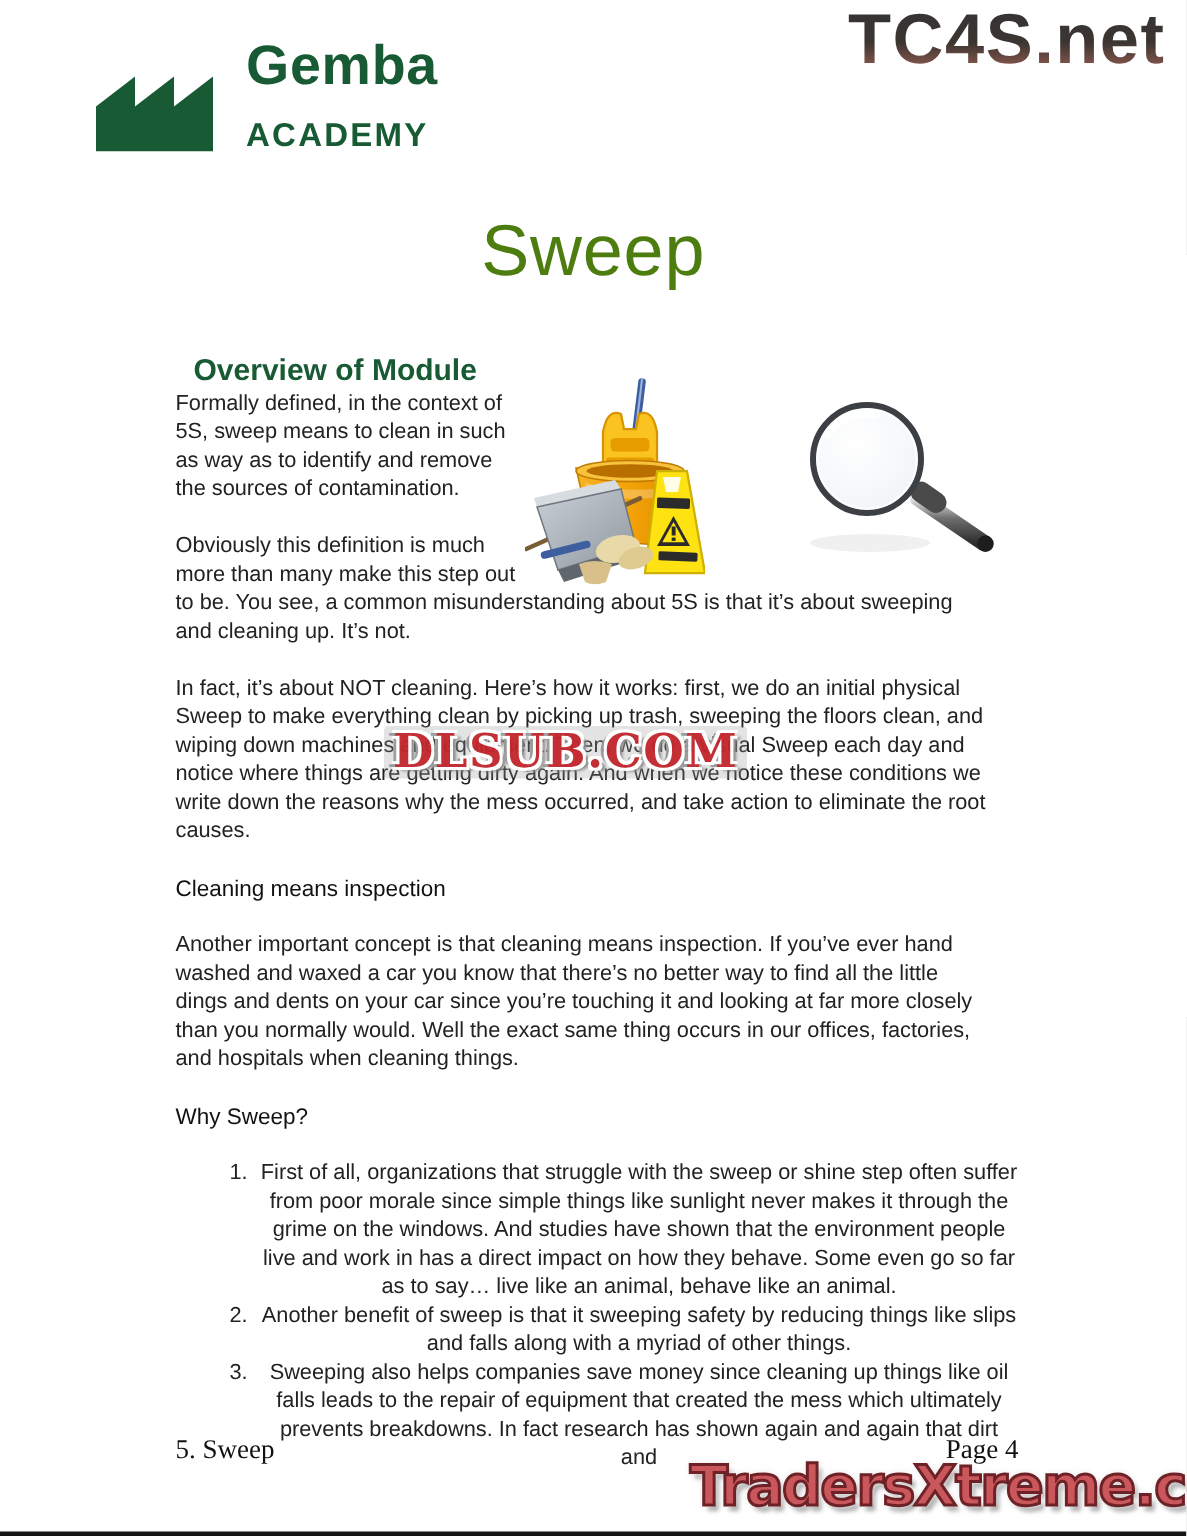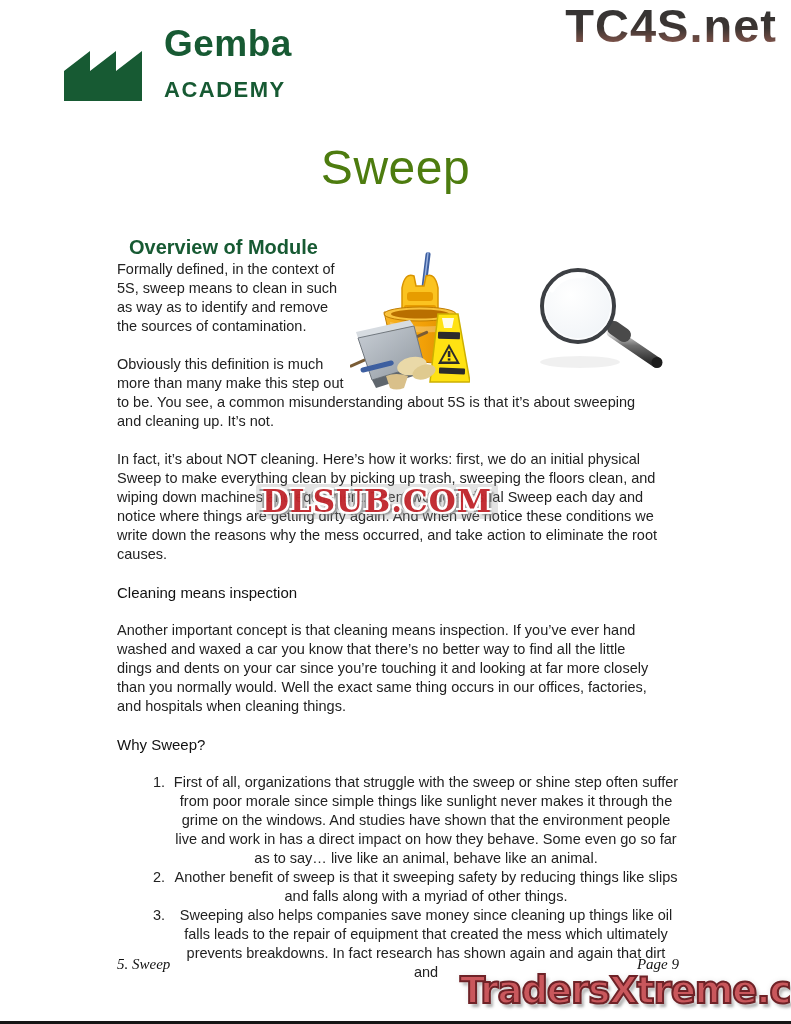--- a/index.html
+++ b/index.html
@@ -65,21 +65,21 @@
   .olist-row{display:flex;}
   .olist-num{width:20px;flex:0 0 20px;}
   .olist-text{flex:1;text-align:center;}
   
   .img-mop{position:absolute;left:350px;top:252px;}
   .img-mag{position:absolute;left:528px;top:262px;}
   
   .footer{
     position:absolute;left:117px;top:956px;width:562px;
     display:flex;justify-content:space-between;
-    font-family:"Liberation Serif",serif;font-size:15px;color:#111;font-style:italic;
+    font-family:"Liberation Serif",serif;font-size:18px;color:#111;
   }
   .bottom-rule{position:absolute;left:0;bottom:0;width:791px;height:3px;background:#161616;}
 </style>
 </head>
 <body>
 
 <div class="page">
 
   <div class="logo">
     <span>
@@ -204,19 +204,19 @@
       <circle cx="50" cy="44" r="36" fill="url(#lens)" stroke="#3c3f43" stroke-width="4"></circle>
       <circle cx="50" cy="44" r="33" fill="none" stroke="#ffffff" stroke-width="1.5" opacity="0.7"></circle>
       <path d="M24,28 q10,-16 32,-14" stroke="#ffffff" stroke-width="5" fill="none" stroke-linecap="round" opacity="0.85"></path>
     </svg>
   </div>
 
   <div class="wm-dlsub">DLSUB.COM</div>
 
   <div class="footer">
     <span>5. Sweep</span>
-    <span>Page 9</span>
+    <span>Page 4</span>
   </div>
 
   <div class="wm-traders">TradersXtreme.com</div>
 
   <div class="bottom-rule"></div>
 </div>
 
 </body></html>

